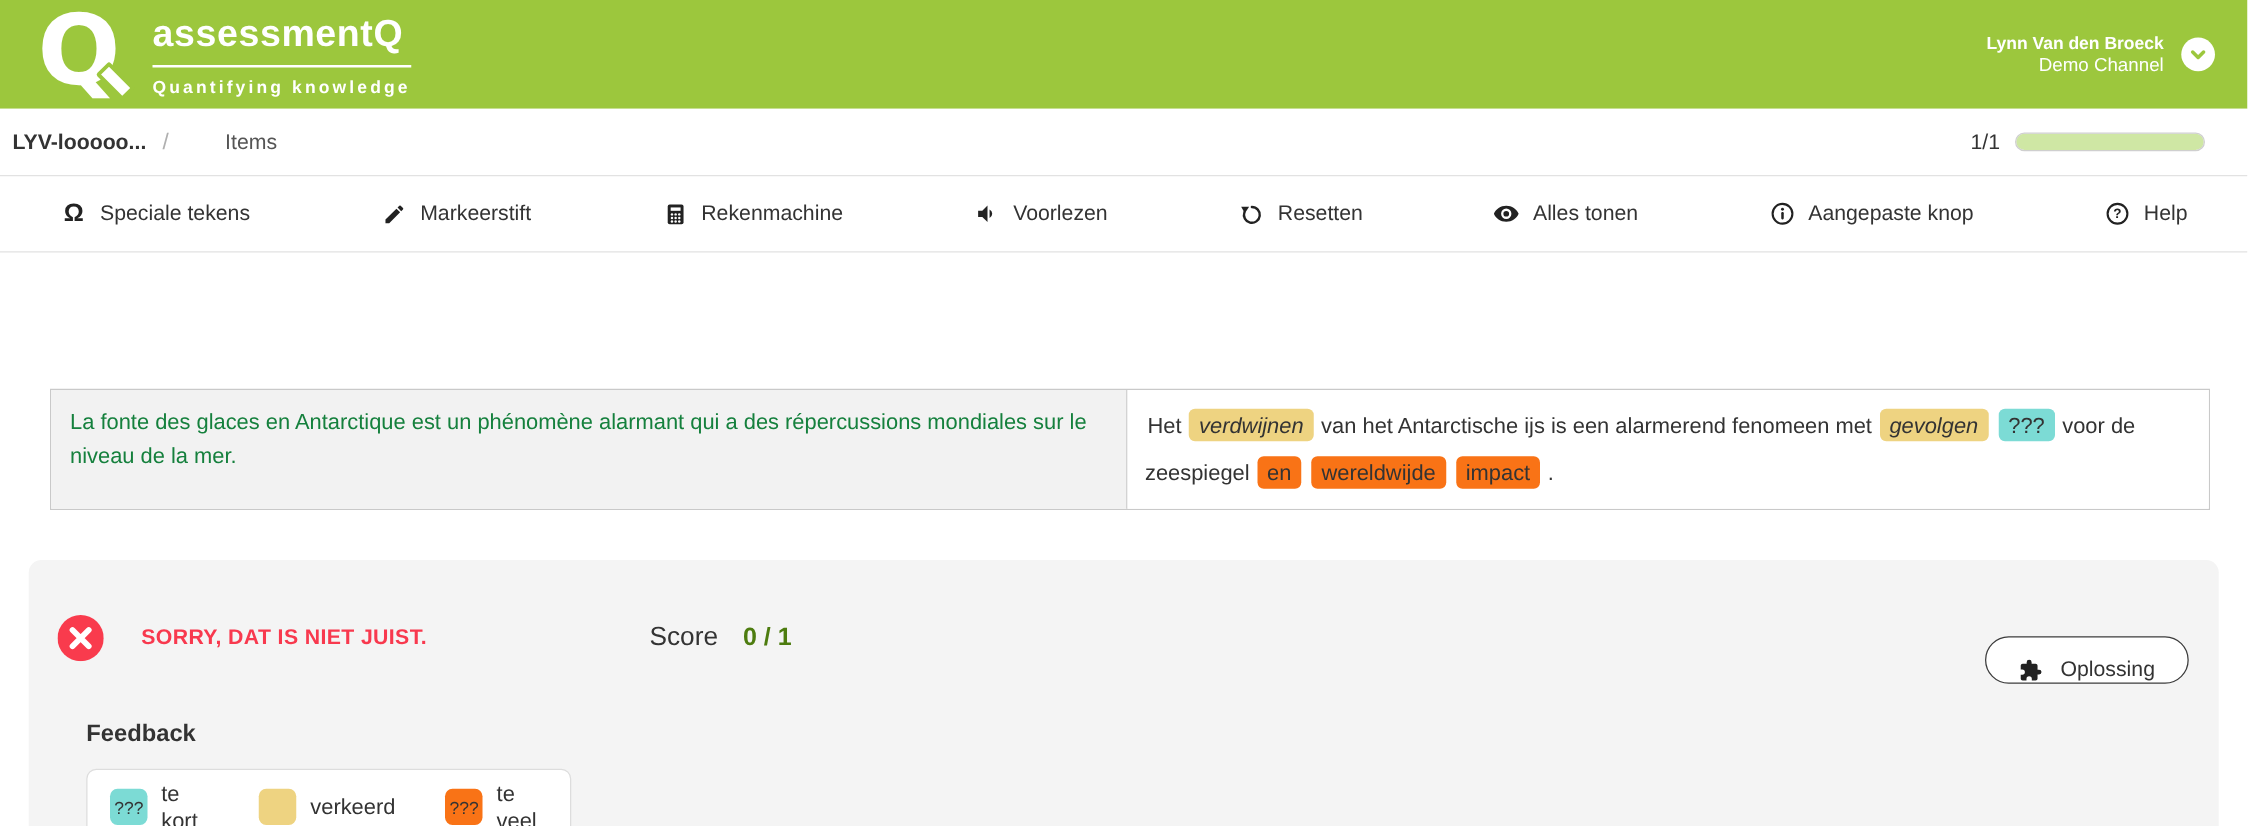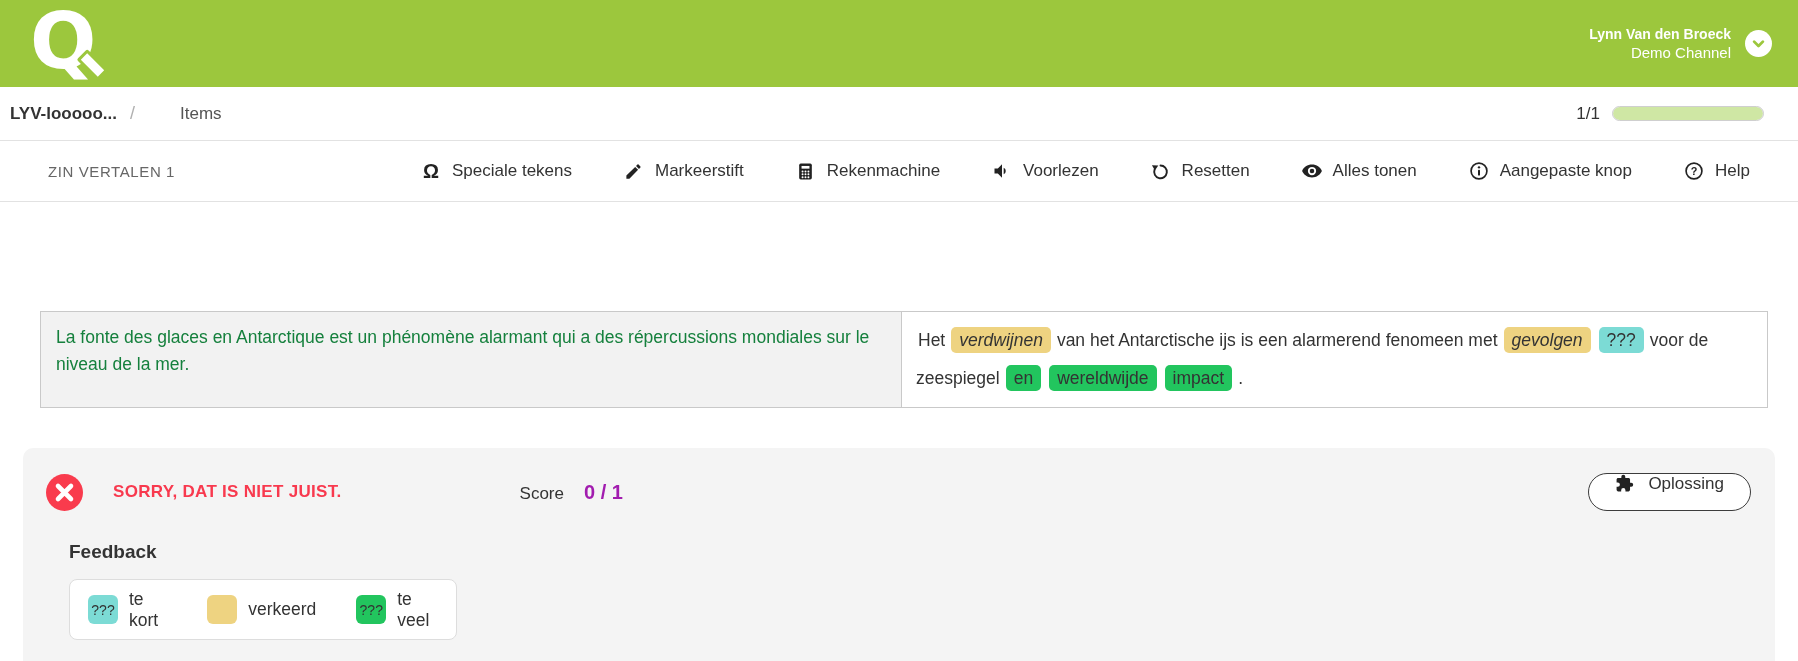--- a/index.html
+++ b/index.html
@@ -53,54 +53,58 @@
   
   .question-row { margin:109px 30px 0 40px; display:flex; border:1px solid #c9c9c9; }
   .src-cell { width:861px; background:#f2f2f2; border-right:1px solid #c9c9c9;
     padding:12px 15px; font-size:17.5px; line-height:1.55; color:#15803d; }
   .ans-cell { flex:1; background:#fff; padding:10px 14px; font-size:17.5px;
     line-height:2.15; color:#333; }
   .tok { margin:0 2px; }
   .chip { padding:3px 8px; border-radius:5px; margin:0 4px; }
   .chip-wrong { background:#eed381; font-style:italic; }
   .chip-missing { background:#7cdbd5; }
-  .chip-extra { background:#22c55e; }
+  .chip-extra { background:#f97316; }
 
   
   .feedback-panel { margin:40px 23px 0 23px; height:230px; background:#f4f4f4;
     border-radius:10px; padding:25px 24px 0 23px; }
   .status-row { display:flex; align-items:center; }
   .err-badge { width:37px; height:37px; flex:0 0 37px; }
   .status-msg { margin-left:30px; color:#f8394e; font-weight:600; font-size:17px;
     letter-spacing:.3px; }
   .score-group { display:flex; align-items:baseline; margin-left:178px; gap:20px; }
-  .score-label { font-size:17px; color:#333; }
-  .score-value { font-size:20px; font-weight:600; color:#a21caf; }
-  .solution-btn { margin-left:auto; display:flex; align-items:flex-start; gap:14px;
+  .score-label { font-size:21px; color:#333; }
+  .score-value { font-size:20px; font-weight:600; color:#4d7c0f; }
+  .solution-btn { margin-left:auto; display:flex; align-items:flex-end; gap:14px;
     height:38px; padding:0 26px; background:#fff; border:1.6px solid #3c3c3c;
-    border-radius:20px; font-family:inherit; font-size:17px; color:#333; cursor:pointer; }
+    border-radius:20px; font-family:inherit; font-size:17px; color:#333; cursor:pointer;margin-top:36px; }
   .feedback-heading { margin:30px 0 0 23px; font-size:19px; font-weight:bold; color:#333; }
   .legend-box { margin:16px 0 0 23px; width:388px; height:61px; background:#fff;
     border:1px solid #ddd; border-radius:8px; display:flex; align-items:center;
     padding:0 18px; gap:14px; }
   .legend-item { display:flex; align-items:center; gap:11px; }
   .legend-chip { min-width:30px; height:29px; border-radius:6px; display:flex;
     align-items:center; justify-content:center; font-size:14px; color:#333; padding:0 5px; }
   .legend-label { font-size:17.5px; color:#333; }
   .legend-gap { width:14px; }
 </style>
 </head>
 <body>
 
 <header class="app-header">
   <div class="brand">
     <div class="qmark">
       <span class="qletter">Q</span>
       <span class="qcursor"></span>
     </div>
+    <div class="wordmark">
+      <div class="wm-name">assessmentQ</div>
+      <div class="wm-tag">Quantifying knowledge</div>
+    </div>
   </div>
   <div class="user-box">
     <div class="user-text">
       <div class="user-name">Lynn Van den Broeck</div>
       <div class="user-channel">Demo Channel</div>
     </div>
     <div class="user-chevron">
       <svg width="15" height="15" viewBox="0 0 24 24">
         <path d="M5 9l7 7 7-7" fill="none" stroke="#9cc73d" stroke-width="4.5" stroke-linecap="round" stroke-linejoin="round"></path>
       </svg>
@@ -116,21 +120,20 @@
   </div>
   <div class="progress-wrap">
     <span class="progress-label">1/1</span>
     <div class="progress-track">
       <div class="progress-fill" style="width:100%"></div>
     </div>
   </div>
 </div>
 
 <div class="toolbar">
-  <div class="tb-title">ZIN VERTALEN 1</div>
   <div class="tb-buttons">
 
     <button class="tb-btn">
       <span class="tb-ico">
           <span class="omega-glyph">Ω</span>
         </span>
       <span>Speciale tekens</span>
     </button>
 
     <button class="tb-btn">

